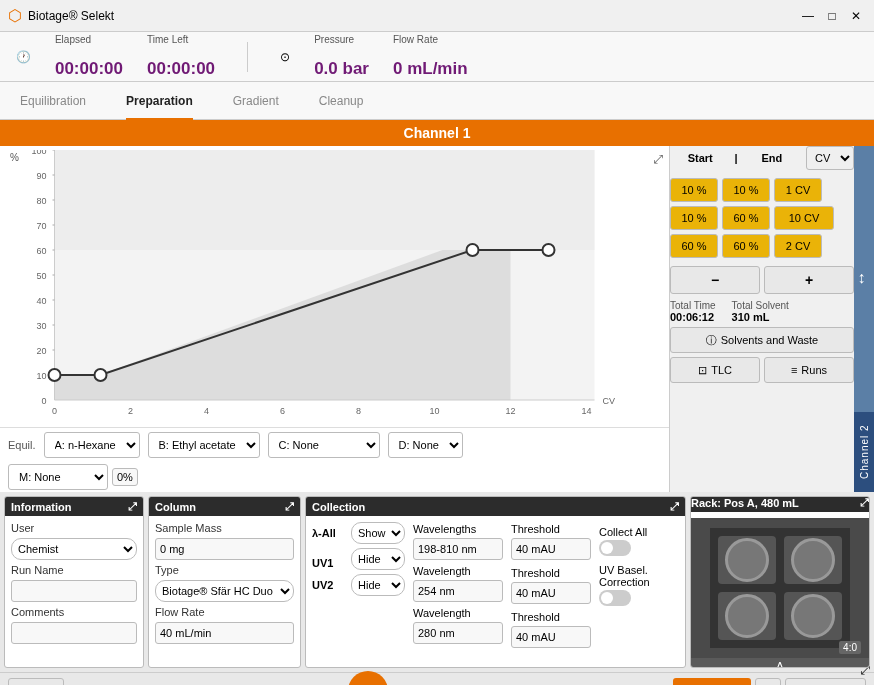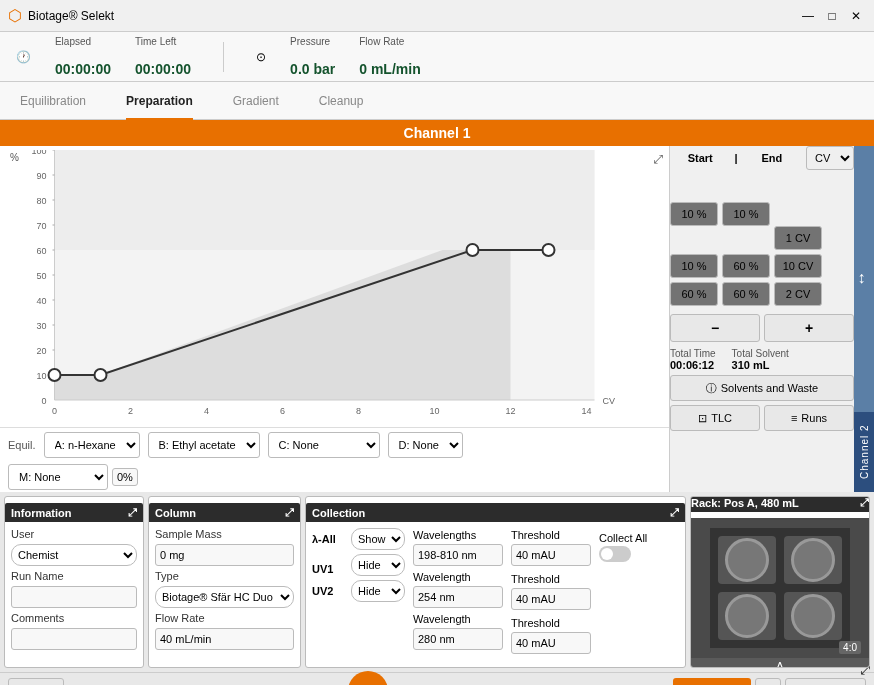--- a/index.html
+++ b/index.html
@@ -27,21 +27,21 @@
       background: #f8f8f8;
       height: 50px;
       display: flex;
       align-items: center;
       padding: 0 16px;
       border-bottom: 1px solid #ccc;
       gap: 24px;
     }
     .info-group { display: flex; flex-direction: column; gap: 14px; }
     .info-group .label { font-size: 10px; color: #555; display: flex; align-items: center; gap: 4px; }
-    .info-group .value { font-size: 14px; font-weight: 600; color: #14532d; }
+    .info-group .value { font-size: 17px; font-weight: 600; color: #701a75; }
 
     
     .nav-tabs {
       background: #f8f8f8;
       height: 38px;
       display: flex;
       align-items: center;
       border-bottom: 1px solid #ccc;
       padding: 0 20px;
       gap: 40px;
@@ -138,21 +138,21 @@
       border-radius: 3px;
       font-size: 11px;
       padding: 0 4px;
     }
     .gradient-row {
       display: flex;
       gap: 4px;
       align-items: center;
     }
     .gradient-cell {
-      background: #737373;
+      background: #eab308;
       border: 1px solid #bbb;
       border-radius: 3px;
       width: 48px;
       height: 24px;
       text-align: center;
       font-size: 11px;
       line-height: 22px;
       cursor: pointer;
     }
     .btn-small {
@@ -245,21 +245,21 @@
       gap: 4px;
       padding: 4px;
       background: #e8e8e8;
       height: 180px;
     }
     .panel {
       background: #fff;
       border: 1px solid #bbb;
       border-radius: 3px;
       flex: 1;
-      padding: 10px 6px;
+      padding: 4px 6px;
       position: relative;
     }
     .panel-header {
       background: #2c2c2c;
       color: white;
       font-size: 11px;
       font-weight: 600;
       padding: 3px 6px;
       margin: -4px -6px 6px -6px;
       border-radius: 2px 2px 0 0;
@@ -583,26 +583,26 @@
       <select class="cv-select">
         <option>CV</option>
         <option>mL</option>
         <option>min</option>
       </select>
     </div>
 
     <div class="gradient-row">
       <div class="gradient-cell">10 %</div>
       <div class="gradient-cell">10 %</div>
-      <div class="gradient-cell" style="width:48px;margin-top:48px;">1 CV</div>
+      <div class="gradient-cell" style="width:48px;">1 CV</div>
     </div>
     <div class="gradient-row">
       <div class="gradient-cell">10 %</div>
       <div class="gradient-cell">60 %</div>
-      <div class="gradient-cell" style="width:48px;">10 CV</div>
+      <div class="gradient-cell" style="width:60px;">10 CV</div>
     </div>
     <div class="gradient-row">
       <div class="gradient-cell">60 %</div>
       <div class="gradient-cell">60 %</div>
       <div class="gradient-cell" style="width:48px;">2 CV</div>
     </div>
 
     <div style="display:flex; gap:4px; margin-top:4px;">
       <button class="btn-small">−</button>
       <button class="btn-small">+</button>
@@ -748,20 +748,24 @@
         <div style="margin-top:2px; margin-bottom:2px;"><span style="font-size:11px;">Threshold</span></div>
         <input class="panel-input" style="width: 80px; margin-bottom: 4px;" type="text" value="40 mAU">
         <div style="margin-top:2px; margin-bottom:2px;"><span style="font-size:11px;">Threshold</span></div>
         <input class="panel-input" style="width: 80px;" type="text" value="40 mAU">
       </div>
       <div style="display:flex; flex-direction:column; gap:8px; padding-top:4px; min-width:80px;">
         <div style="display:flex; flex-direction:column; align-items:flex-start; gap:2px;">
           <span style="font-size:11px;">Collect All</span>
           <div class="toggle-off"></div>
         </div>
+        <div style="display:flex; flex-direction:column; align-items:flex-start; gap:2px;">
+          <span style="font-size:11px;">UV Basel. Correction</span>
+          <div class="toggle-off"></div>
+        </div>
       </div>
     </div>
   </div>
 
   <div class="rack-panel">
     <div class="panel-header">
       <span>Rack: Pos A, 480 mL</span>
       <span style="cursor:pointer;">⤢</span>
     </div>
     <div class="rack-visual">

